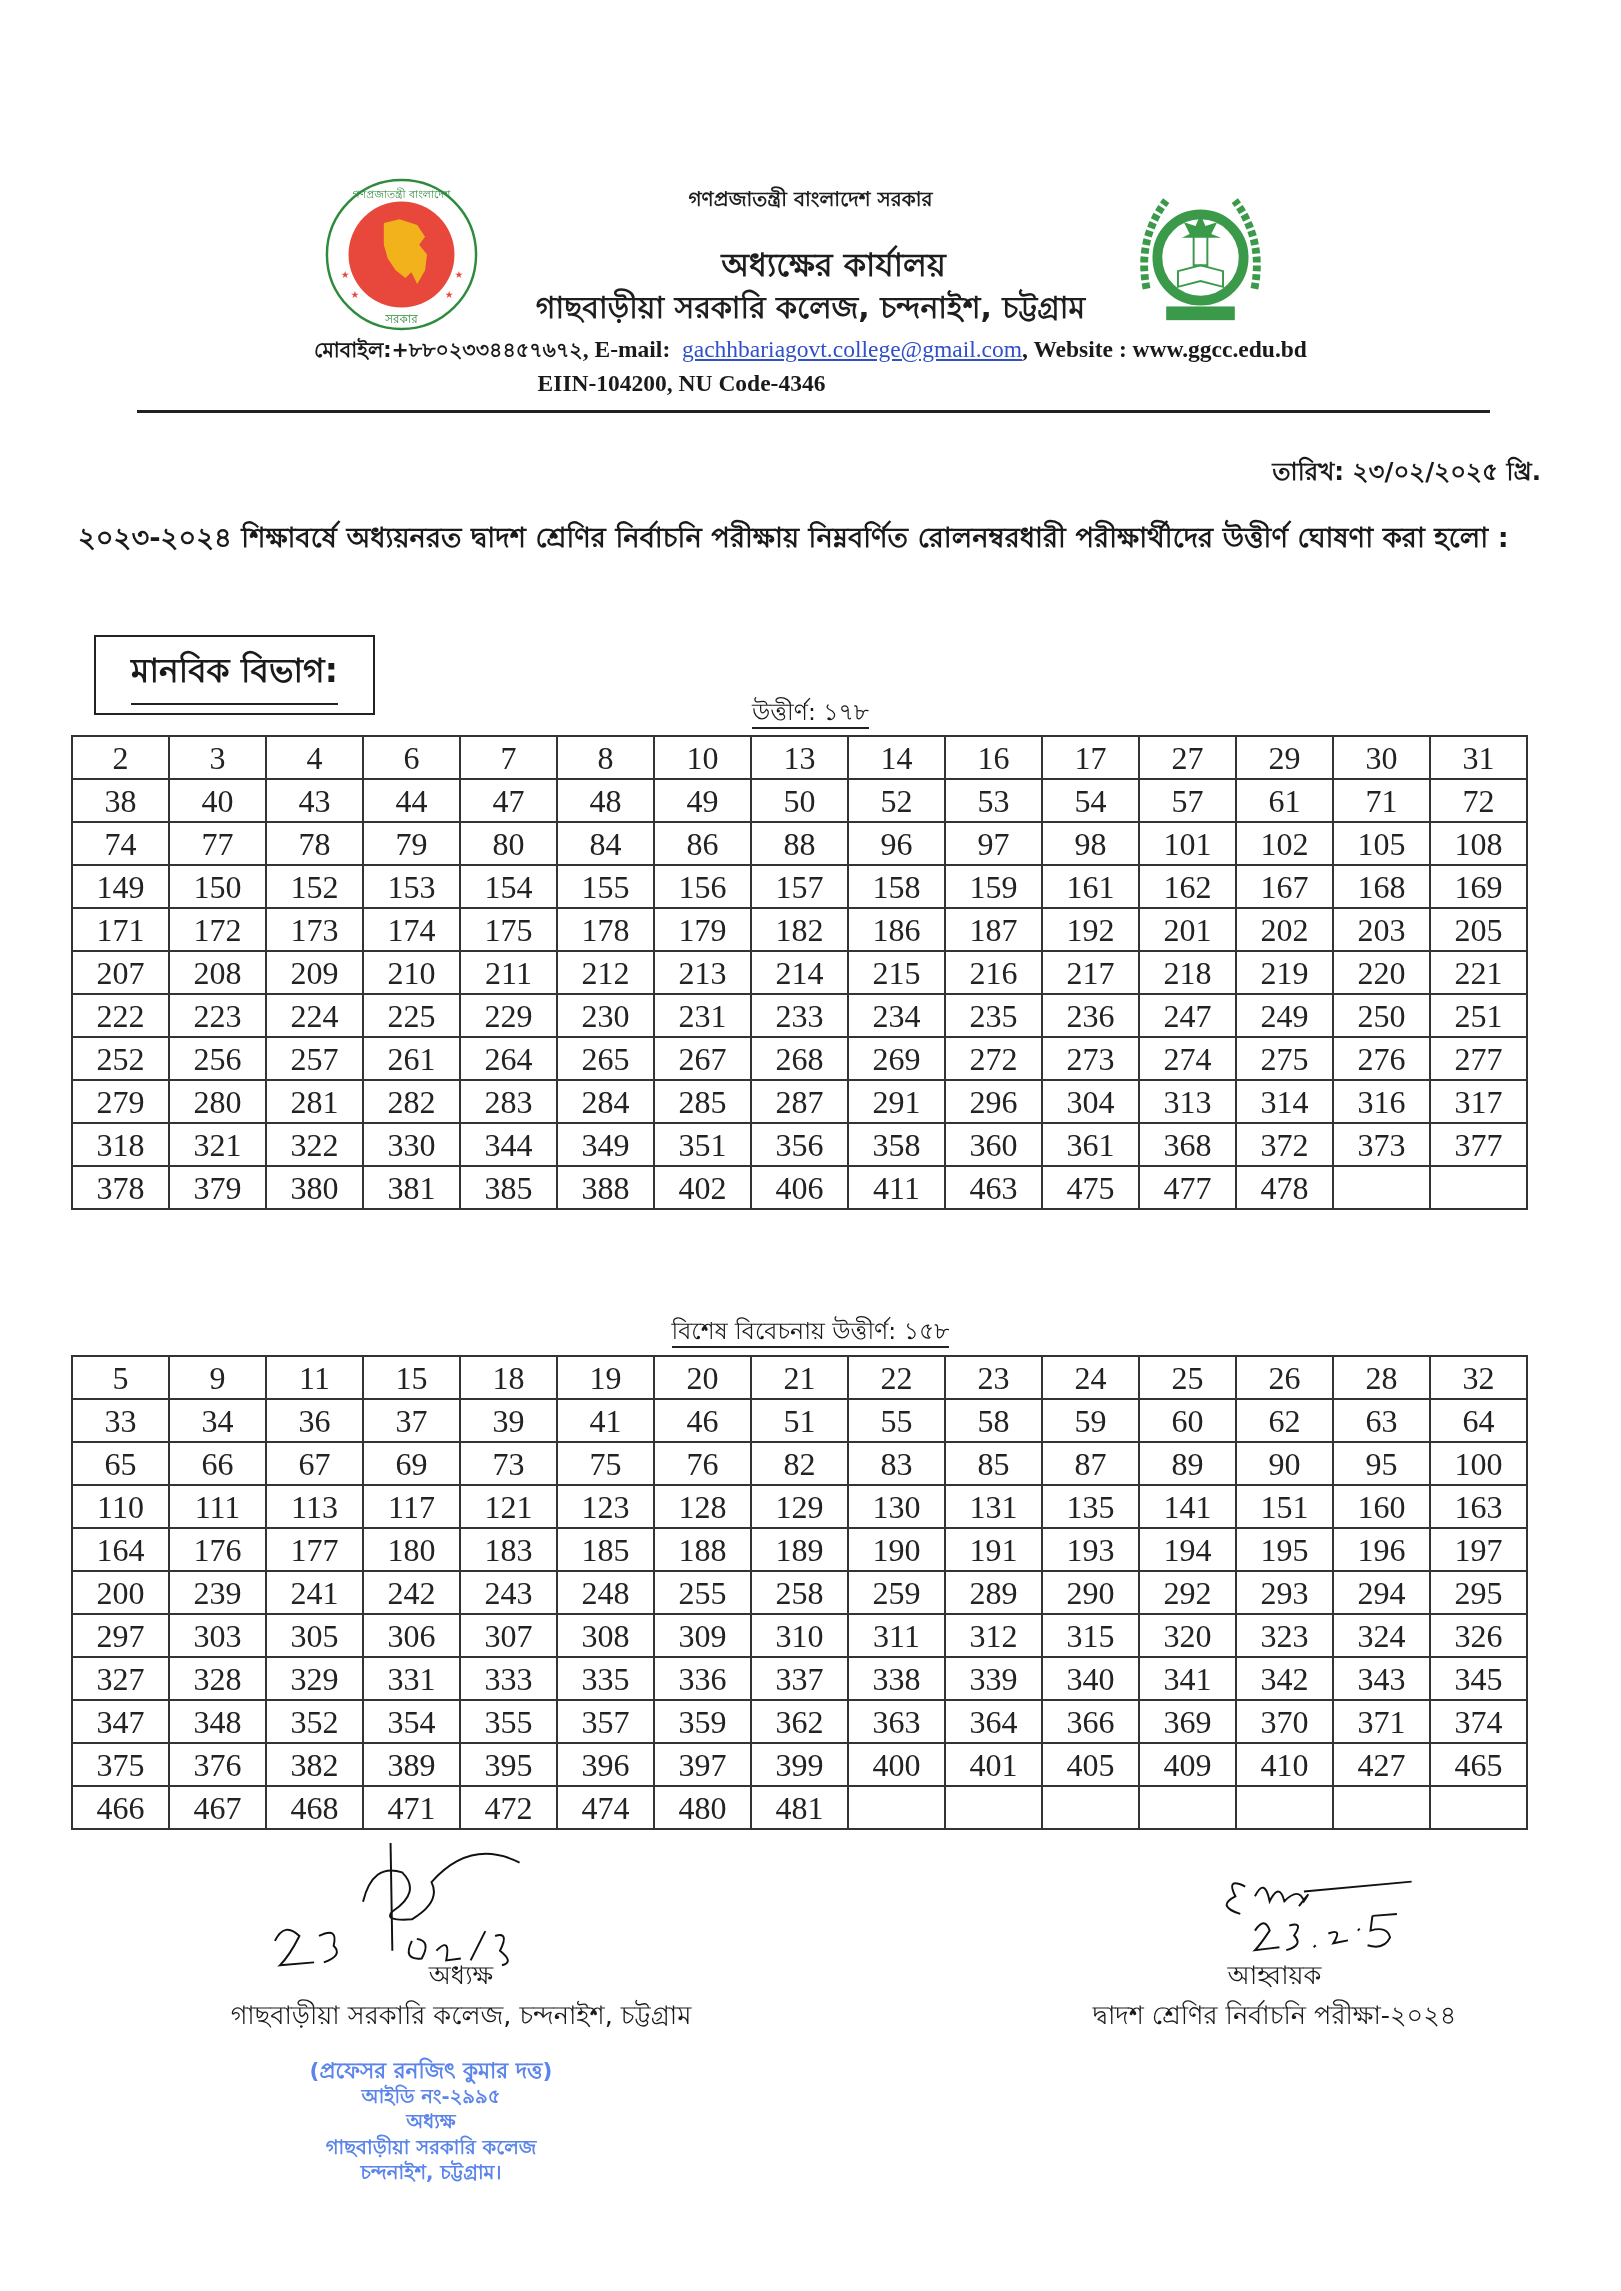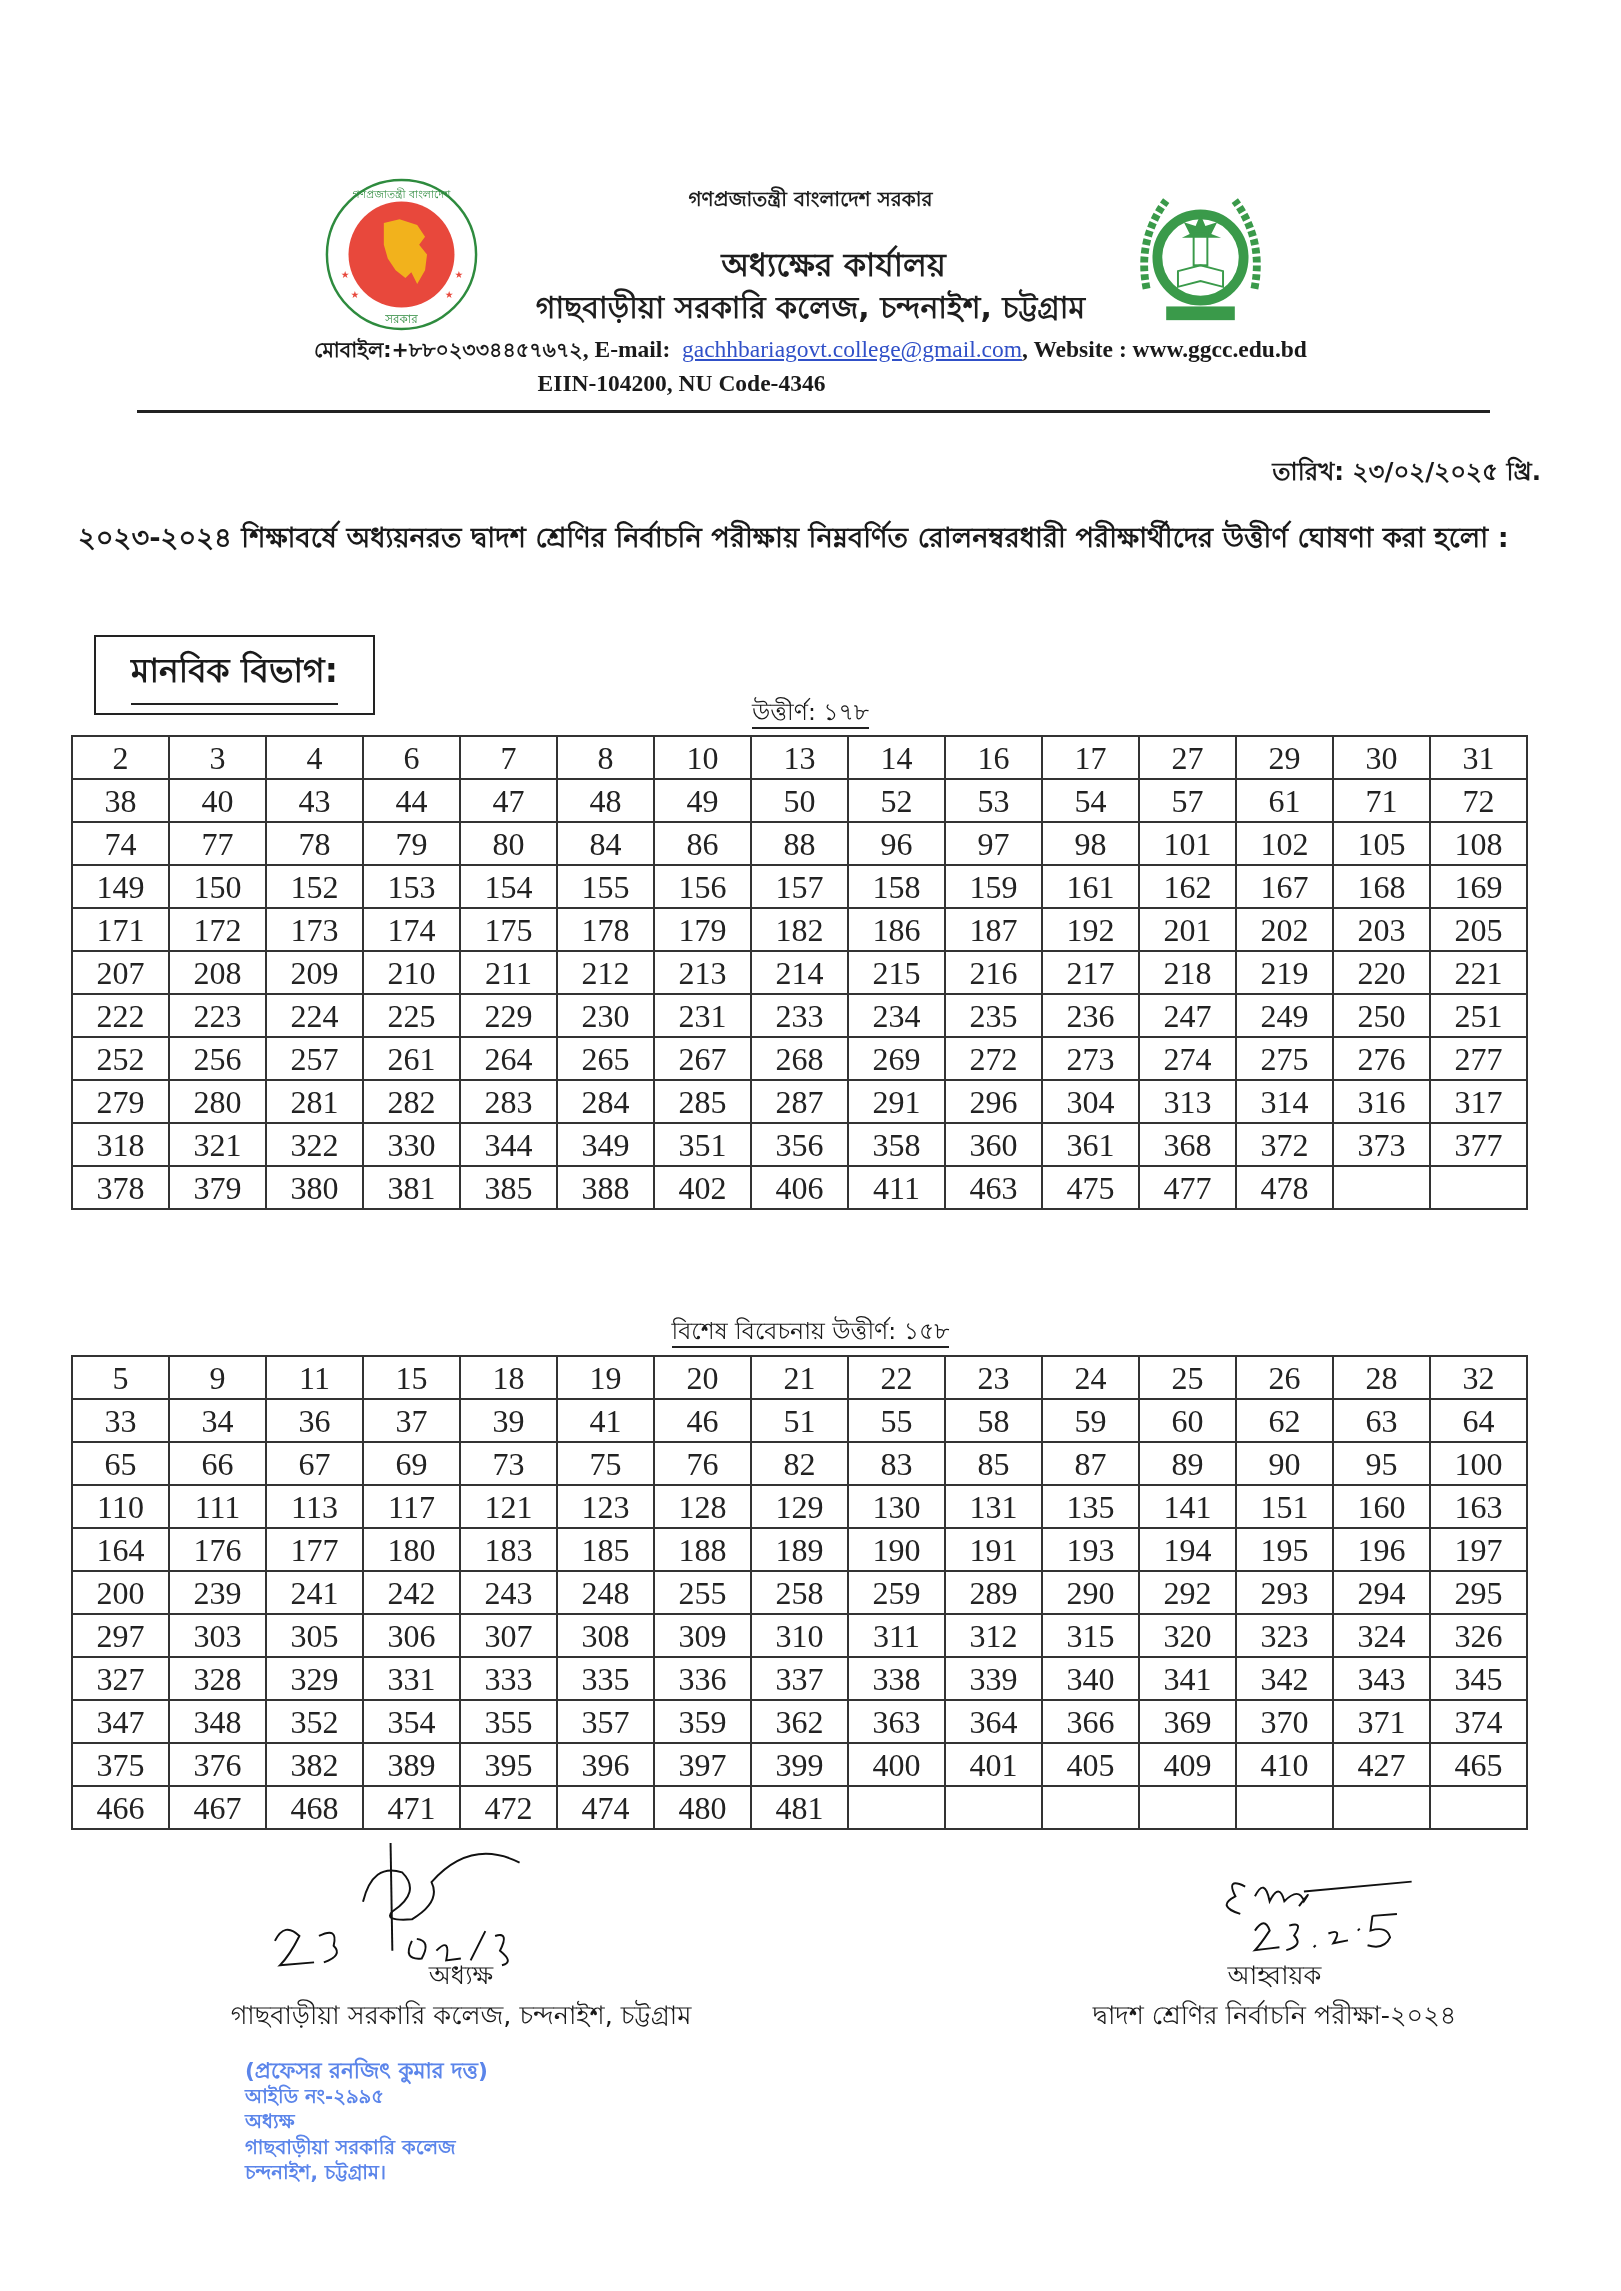--- a/index.html
+++ b/index.html
@@ -37,21 +37,21 @@
   #table-special { top: 1355px; }
 
   .sig-left { position: absolute; left: 245px; top: 1843px; width: 510px; height: 137px; }
   .sig-right { position: absolute; left: 1206px; top: 1857px; width: 235px; height: 108px; }
   .sig-label { position: absolute; font-family: "DejaVu Sans", sans-serif; font-size: 25.5px; text-align: center; }
   .sl1 { left: 216px; width: 490px; top: 1956px; }
   .sl2 { left: 206px; width: 510px; top: 1996px; }
   .sr1 { left: 1059px; width: 431px; top: 1956px; }
   .sr2 { left: 1059px; width: 431px; top: 1996px; }
 
-  .stamp { position: absolute; left: 245px; top: 2058px; width: 372px; font-family: "DejaVu Sans", sans-serif; color: #4a78e8; font-weight: bold; line-height: 25.5px; font-size: 19.6px; opacity: 0.9; }
+  .stamp { position: absolute; left: 245px; top: 2058px; width: 372px; text-align: center; font-family: "DejaVu Sans", sans-serif; color: #4a78e8; font-weight: bold; line-height: 25.5px; font-size: 19.6px; opacity: 0.9; }
   .stamp div:first-child { font-size: 21.6px; }
 </style>
 </head>
 <body>
 
 <svg class="logo-left" viewBox="0 0 160 160">
   <circle cx="80" cy="80" r="76" fill="#fff" stroke="#2e8b3e" stroke-width="2.5"></circle>
   <circle cx="80" cy="80" r="54" fill="#e8483c"></circle>
   <path d="M62 48 L78 44 L96 50 L104 62 L98 70 L106 80 L104 96 L96 110 L90 98 L84 104 L74 96 L66 84 L62 70 Z" fill="#f2b21c"></path>
   <text x="80" y="22" text-anchor="middle" font-size="11" fill="#2e8b3e" font-family="DejaVu Sans, sans-serif">গণপ্রজাতন্ত্রী বাংলাদেশ</text>

